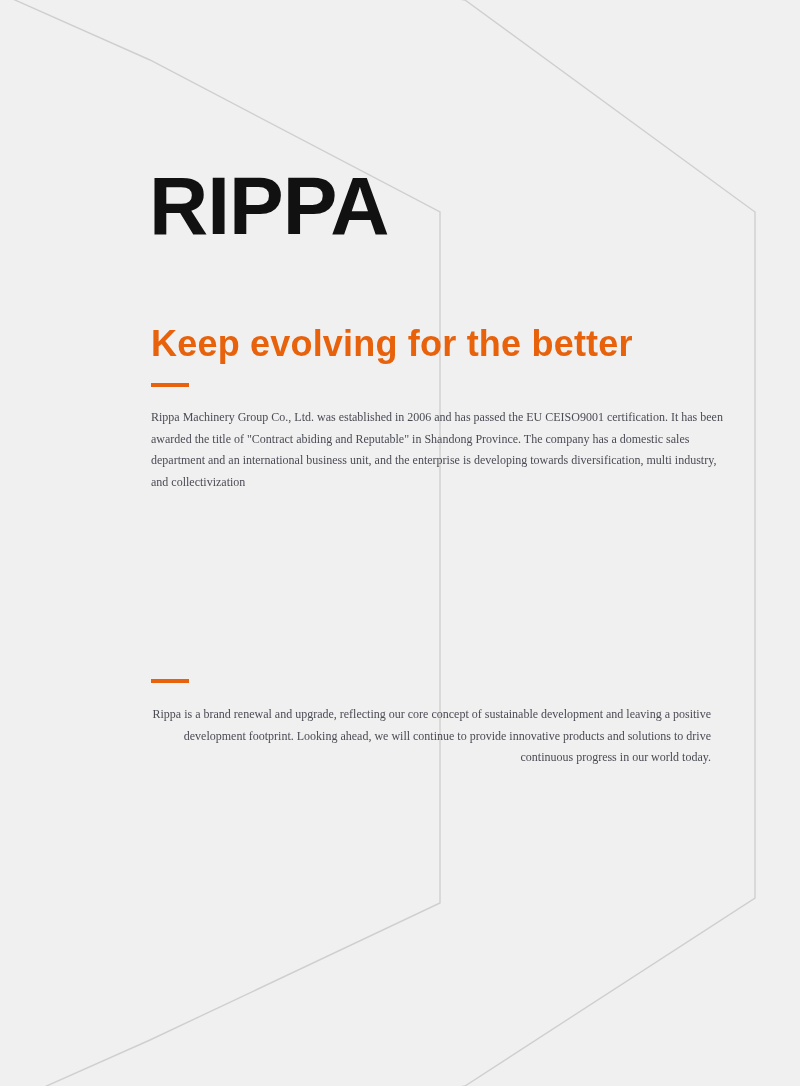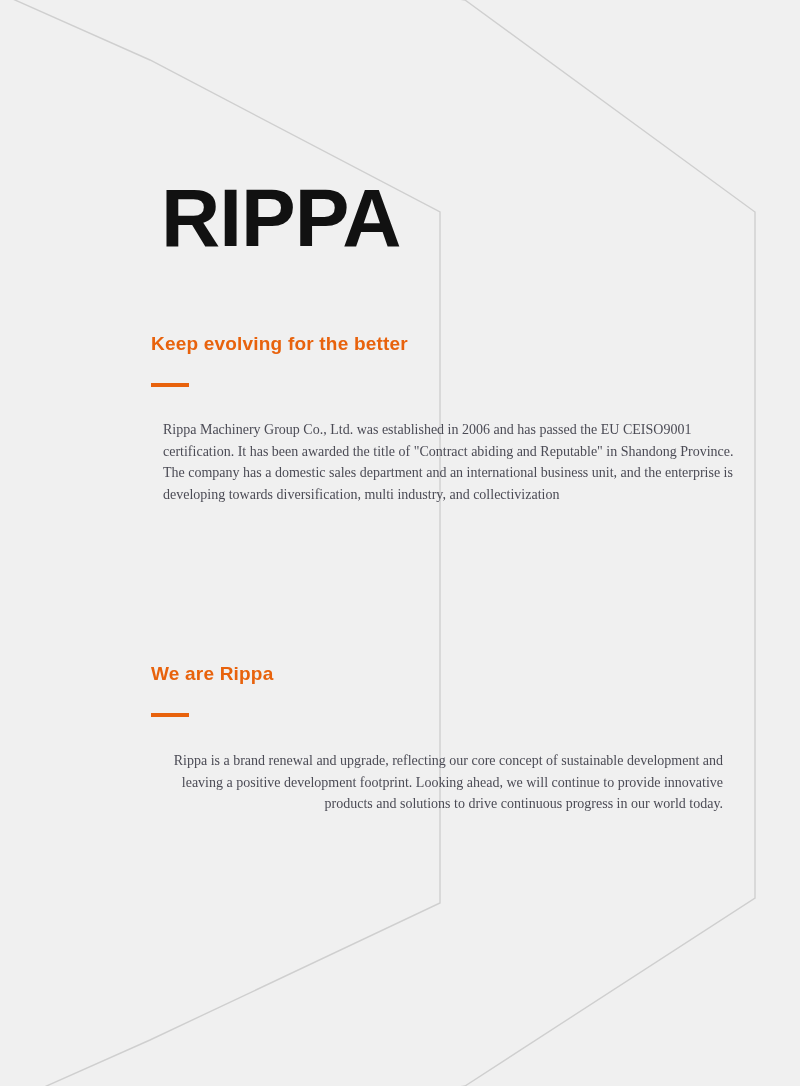--- a/index.html
+++ b/index.html
@@ -40,52 +40,52 @@
   .brand-logo {
     position: absolute;
     left: 149px;
     top: 163px;
     font-family: "Liberation Sans", sans-serif;
     font-weight: bold;
     font-size: 82px;
     line-height: 86px;
     letter-spacing: -1px;
     color: #111111;
-    margin: 12px;
+    margin: 0;
     white-space: nowrap;
   }
   .section {
     position: absolute;
     left: 151px;
     width: 600px;
   }
   .section-one { top: 327px; }
   .section-two { top: 657px; }
   .section-heading {
     font-family: "Liberation Sans", sans-serif;
     font-weight: bold;
-    font-size: 19px;
+    font-size: 36px;
     line-height: 34px;
     color: #e8620c;
     margin: 0;
     letter-spacing: 0.2px;
     white-space: nowrap;
   }
   .accent-bar {
     width: 38px;
     height: 4px;
     background: #e8620c;
     margin-top: 22px;
   }
   .body-copy {
     font-family: "Liberation Serif", serif;
-    font-size: 14px;
+    font-size: 12px;
     line-height: 21.5px;
     color: #4b4b55;
-    margin: 12px;
+    margin: 0;
     padding-top: 20px;
     width: 583px;
     text-align: left;
   }
   .section-two .body-copy {
     width: 560px;
     padding-top: 21px;
     text-align: right;
   }
 </style>
@@ -105,19 +105,18 @@
 
     <h1 class="brand-logo">RIPPA</h1>
 
     <div class="section section-one">
       <h2 class="section-heading">Keep evolving for the better</h2>
       <div class="accent-bar"></div>
       <p class="body-copy">Rippa Machinery Group Co., Ltd. was established in 2006 and has passed the EU CEISO9001 certification. It has been awarded the title of "Contract abiding and Reputable" in Shandong Province. The company has a domestic sales department and an international business unit, and the enterprise is developing towards diversification, multi industry, and collectivization</p>
     </div>
 
     <div class="section section-two">
-      <h2 class="section-heading">We are Rippa</h2>
       <div class="accent-bar"></div>
       <p class="body-copy">Rippa is a brand renewal and upgrade, reflecting our core concept of sustainable development and leaving a positive development footprint. Looking ahead, we will continue to provide innovative products and solutions to drive continuous progress in our world today.</p>
     </div>
 
   </div>
 </div>
 
 </body></html>

